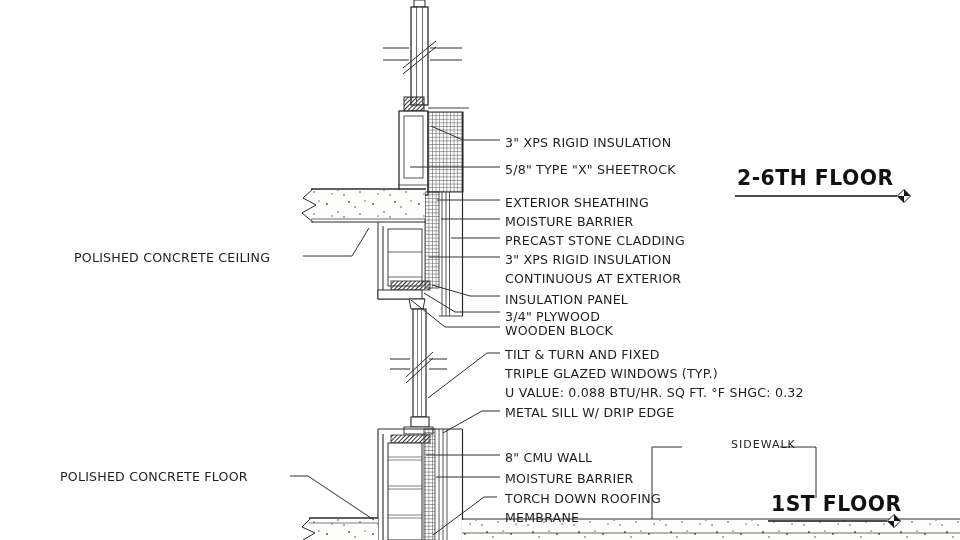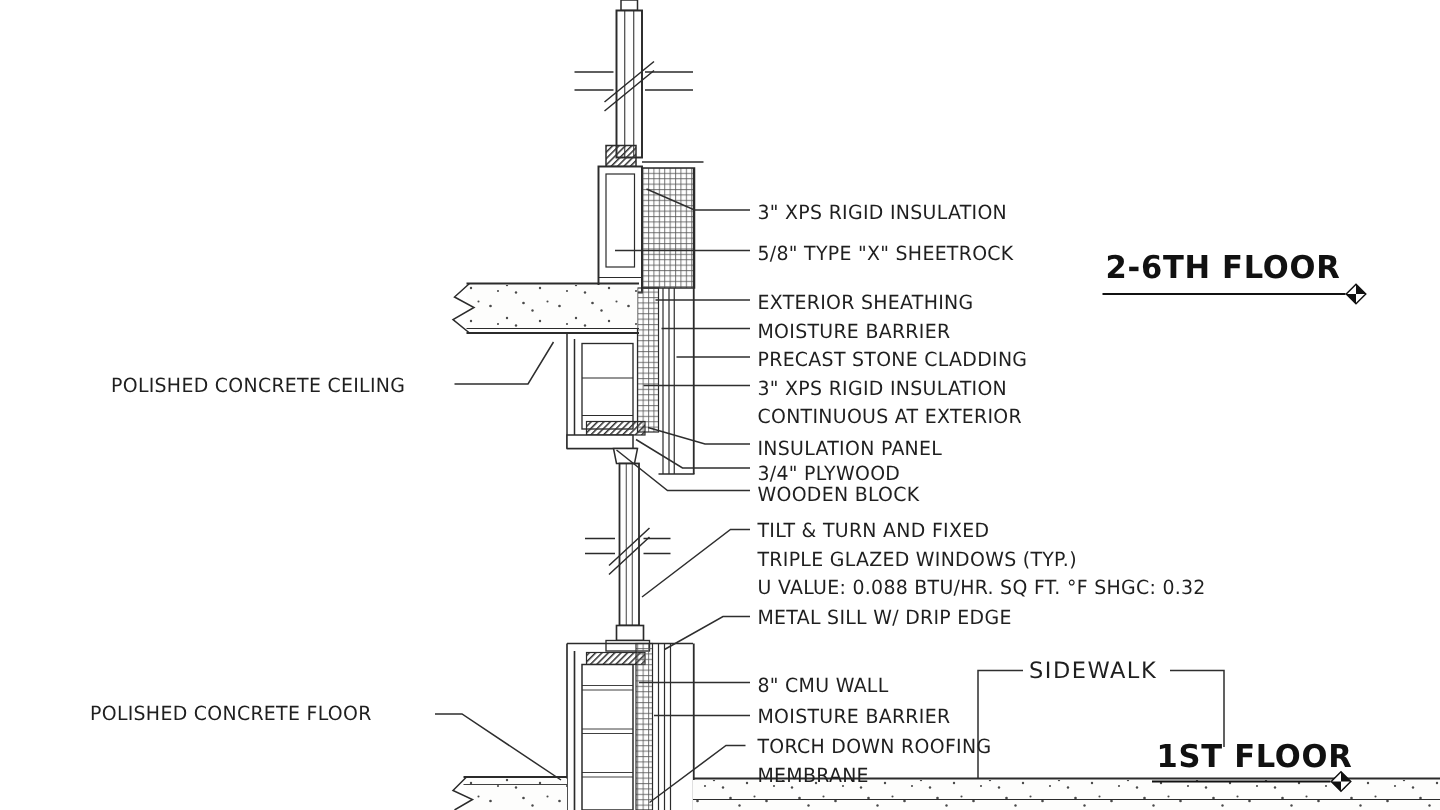--- a/index.html
+++ b/index.html
@@ -27,24 +27,25 @@
     font-size:21px;
     font-weight:bold;
     letter-spacing:0.5px;
     color:#111;
     white-space:nowrap;
     transform:scaleX(.97);
     transform-origin:0 0;
   }
   .subtitle{
     position:absolute;
-    font-size:15px;
+    font-size:11px;
     letter-spacing:1px;
     color:#1f1f1f;
     white-space:nowrap;
+    margin-left:45px;
   }
 </style>
 </head>
 <body>
 
 <div id="stage">
 
   <svg width="960" height="540" viewBox="0 0 960 540">
     <defs>
       <pattern id="xh" width="3.6" height="3.6" patternUnits="userSpaceOnUse">

